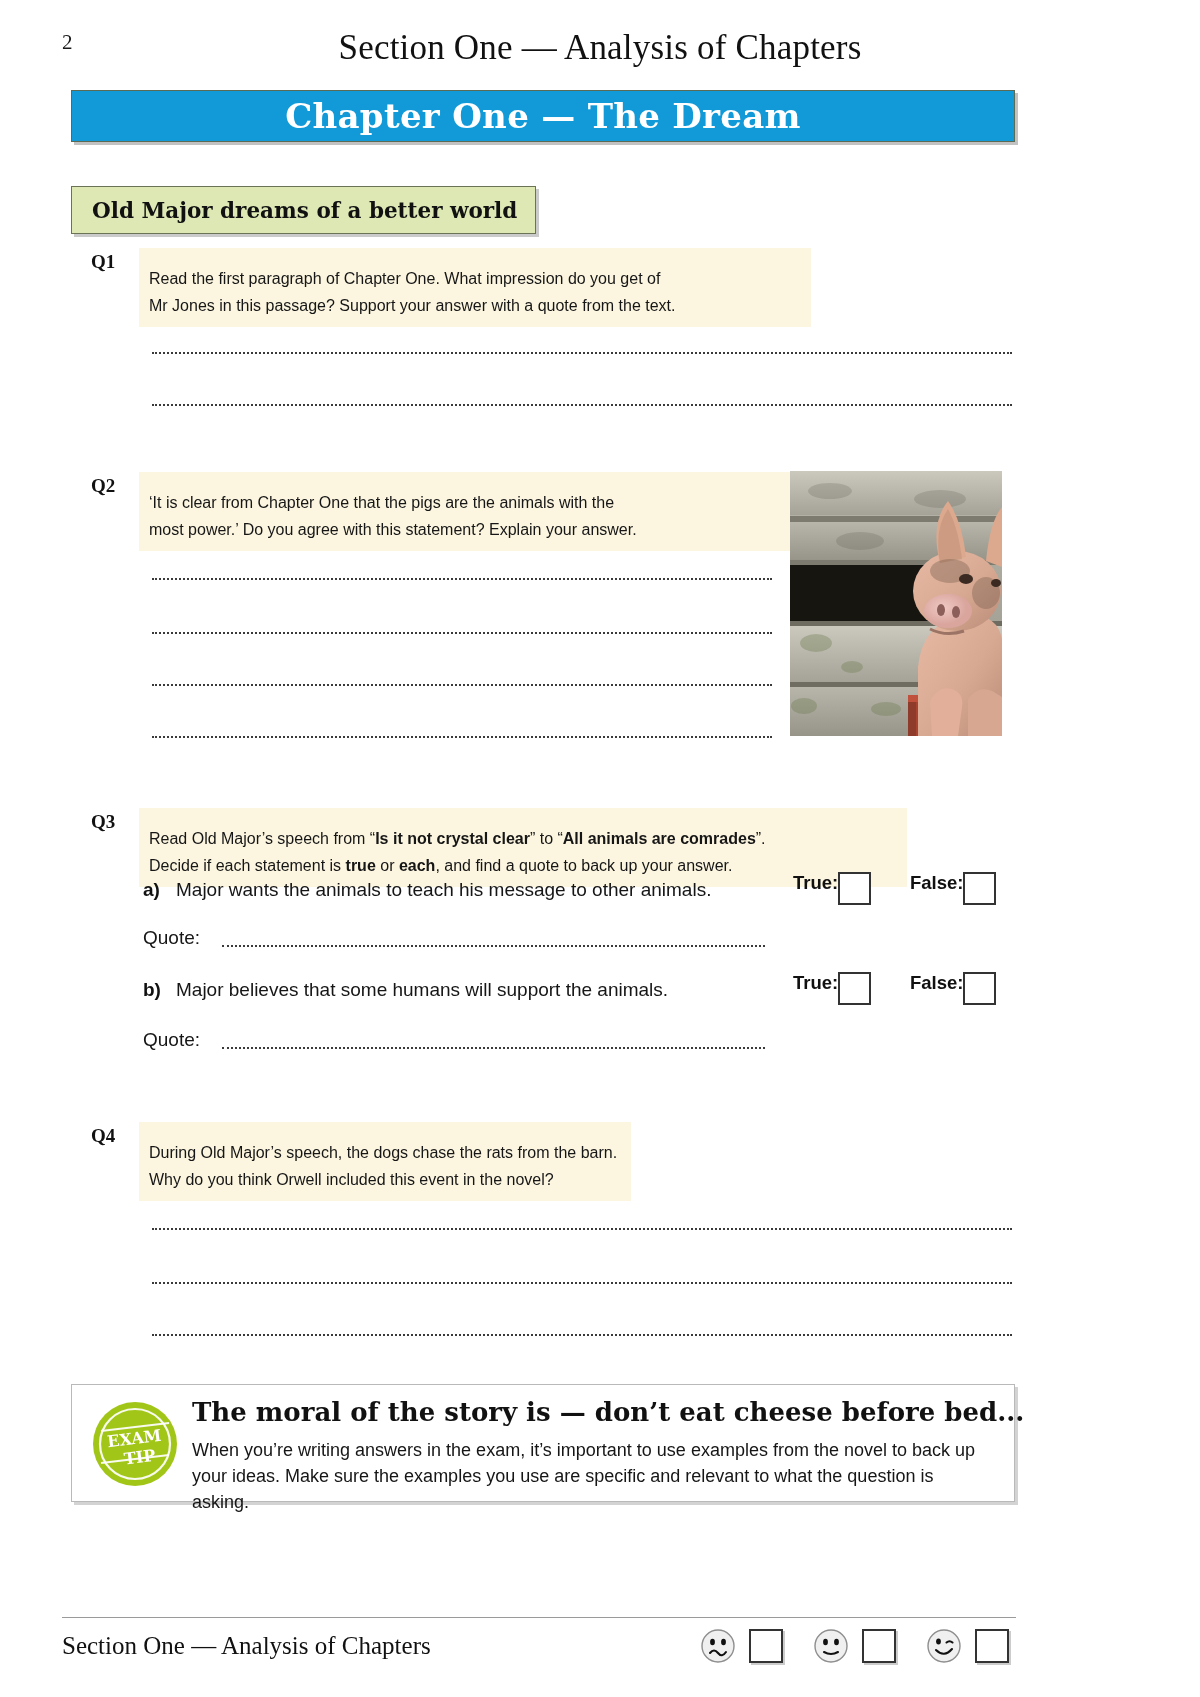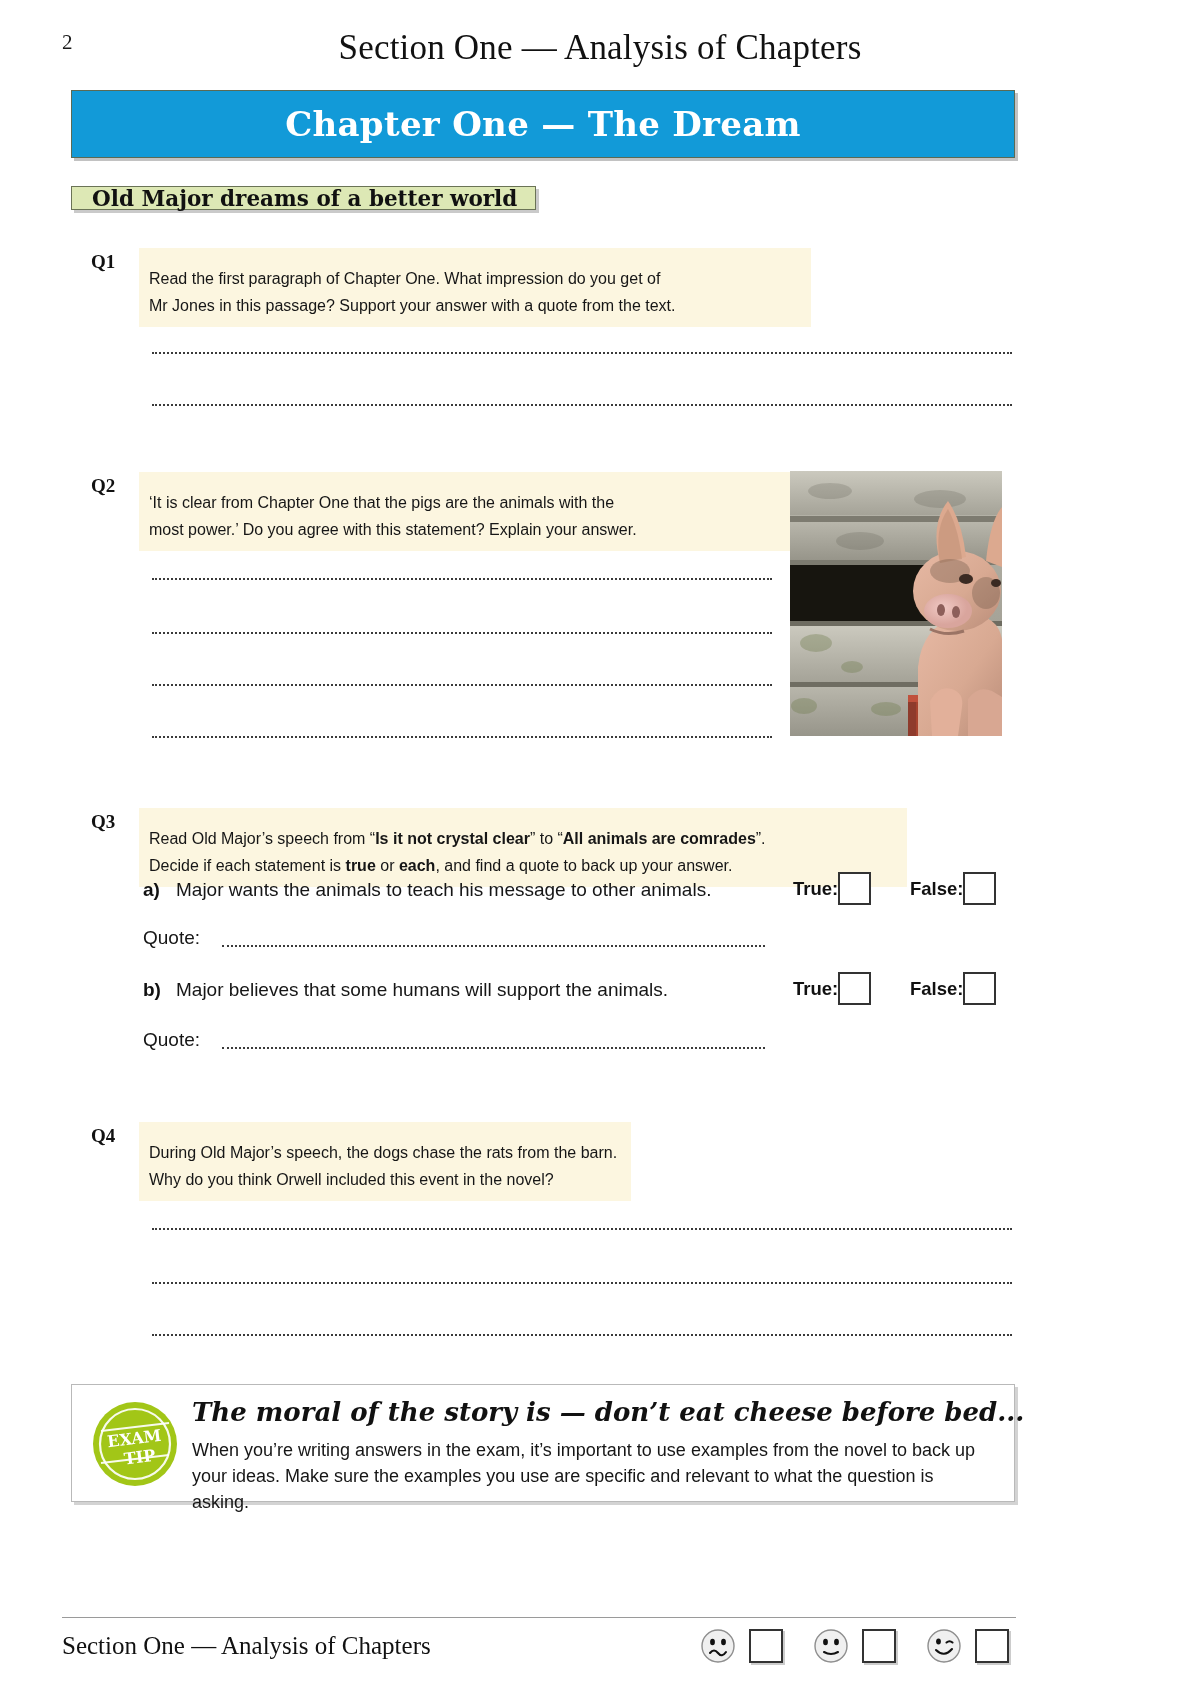--- a/index.html
+++ b/index.html
@@ -33,39 +33,39 @@
     font-weight: 400;
     font-size: 35px;
     letter-spacing: .2px;
     color: #111;
   }
 
   
   .chapter-banner {
     position: absolute;
     left: 71px; top: 90px;
-    width: 944px; height: 68px;
+    width: 944px; height: 52px;
     background: #129ad8;
     border: 1px solid #5a6a55;
     box-shadow: 3px 3px 0 rgba(120,120,120,.45);
     display: flex; align-items: center; justify-content: center;
   }
   .chapter-banner-title {
     font-family: "DejaVu Serif", "Liberation Serif", serif;
     font-weight: 700;
     font-size: 34px;
     color: #ffffff;
     letter-spacing: .3px;
   }
 
   
   .sub-banner {
     position: absolute;
     left: 71px; top: 186px;
-    height: 24px;
+    height: 48px;
     background: #dde8b5;
     border: 1.5px solid #6a7356;
     box-shadow: 3px 3px 0 rgba(150,150,150,.5);
     display: inline-flex; align-items: center;
     padding: 0 18px 0 20px;
   }
   .sub-banner-title {
     font-family: "DejaVu Serif", "Liberation Serif", serif;
     font-weight: 700;
     font-size: 21.5px;
@@ -120,21 +120,21 @@
     font-family: "Liberation Sans", sans-serif;
     font-weight: 700; font-size: 19px; color: #111;
   }
   .tf-statement {
     position: absolute; left: 33px; top: 1px;
     font-family: "Liberation Sans", sans-serif;
     font-size: 19px; color: #161616; white-space: nowrap;
   }
   .tf-opt {
     position: absolute;
-    display: flex; align-items: center; 
+    display: flex; 
   }
   .tf-opt-label {
     font-family: "Liberation Sans", sans-serif;
     font-weight: 700; font-size: 18.5px; color: #111;
   }
   .tf-box {
     width: 33px; height: 33px;
     border: 2px solid #333;
     background: #fff;
   }
@@ -156,21 +156,21 @@
   }
   .tip-badge {
     position: absolute;
     left: 20px; top: 16px;
     width: 86px; height: 86px;
   }
   .tip-heading {
     position: absolute;
     left: 120px; top: 12px;
     font-family: "DejaVu Serif", "Liberation Serif", serif;
-    font-weight: 700; font-style: italic;
+    font-weight: 700; 
     font-size: 26px;
     color: #111;
     white-space: nowrap;
   }
   .tip-body {
     position: absolute;
     left: 120px; top: 52px;
     width: 800px;
     font-family: "Liberation Sans", sans-serif;
     font-size: 18px; line-height: 26px;

